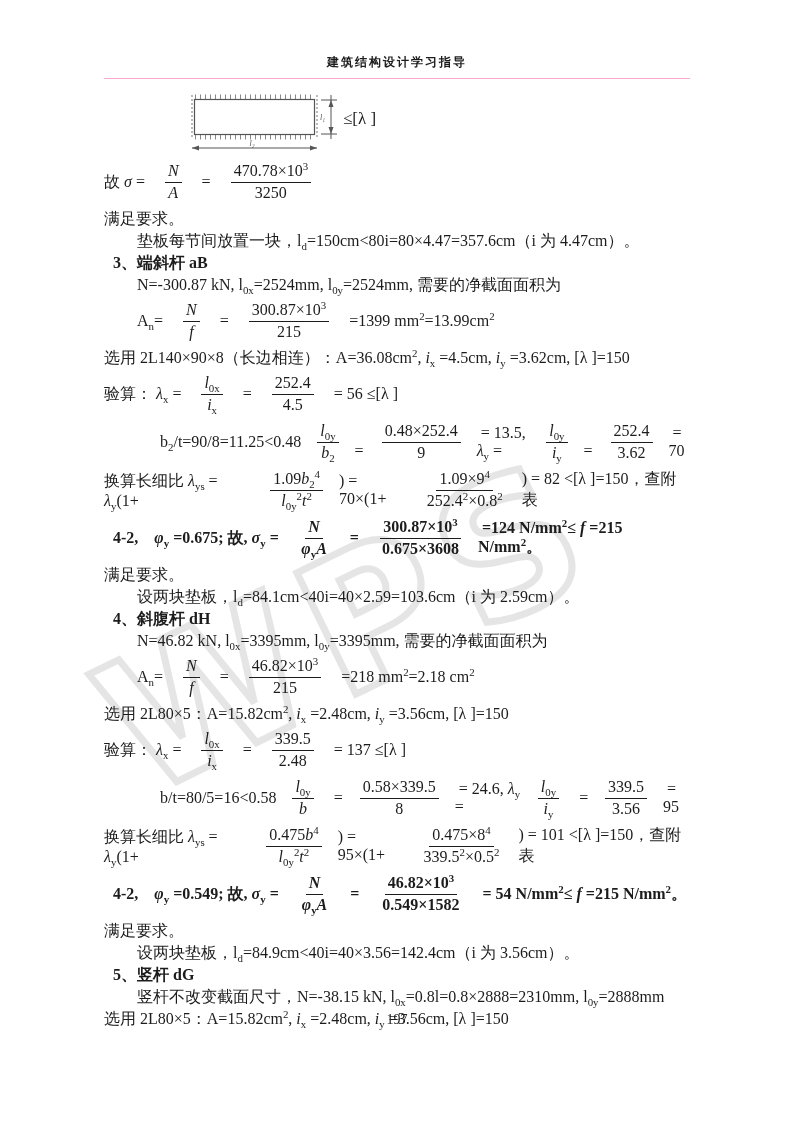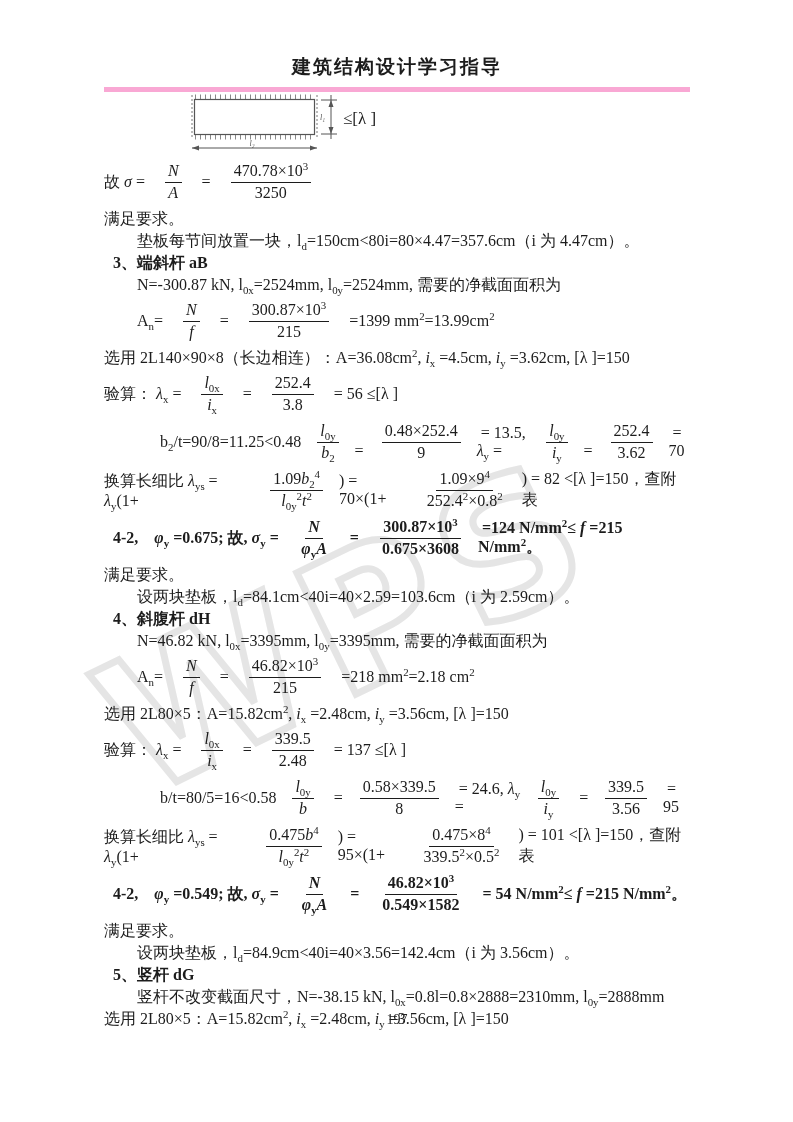--- a/index.html
+++ b/index.html
@@ -3,22 +3,22 @@
 <meta charset="utf-8">
 <style>
   html,body{margin:0;padding:0;background:#fff;}
   .page{
     position:relative;width:793px;height:1122px;background:#ffffff;overflow:hidden;
     font-family:"Liberation Serif","DejaVu Serif",serif;color:#1c1c1c;
   }
   
   .header{
     position:absolute;top:54px;left:104px;width:586px;text-align:center;
-    font-size:19px;font-weight:bold;letter-spacing:2px;
-    padding-bottom:7px;border-bottom:5px solid #f9a8d4;
+    font-size:12px;font-weight:bold;letter-spacing:2px;
+    padding-bottom:7px;border-bottom:1px solid #f9a8d4;
   }
   
   .watermark{
     position:absolute;left:48px;top:380px;width:680px;height:390px;
     transform:rotate(-26deg);transform-origin:center;z-index:0;pointer-events:none;
   }
   
   .content{position:absolute;top:88px;left:104px;width:586px;z-index:1;}
   .diagram-wrap{margin:6px 0 2px 86px;height:62px;}
   .line{position:relative;font-size:16px;}
@@ -120,21 +120,21 @@
         <div class="line text ind0"><span class="tk">选用 2L140×90×8（长边相连）：A=36.08cm<sup>2</sup>, <i>i</i><sub>x</sub> =4.5cm, <i>i</i><sub>y</sub> =3.62cm, [λ ]=150</span></div>
         <div class="line formula ind0">
           <span class="tk">验算： <i>λ</i><sub>x</sub> = </span>
           <span class="frac">
             <span class="num"><i>l</i><sub>0x</sub></span>
             <span class="den"><i>i</i><sub>x</sub></span>
           </span>
           <span class="tk"> = </span>
           <span class="frac">
             <span class="num">252.4</span>
-            <span class="den">3.8</span>
+            <span class="den">4.5</span>
           </span>
           <span class="tk"> = 56 ≤[λ ]</span>
         </div>
         <div class="line formula ind3">
           <span class="tk">b<sub>2</sub>/t=90/8=11.25&lt;0.48 </span>
           <span class="frac">
             <span class="num"><i>l</i><sub>0y</sub></span>
             <span class="den"><i>b</i><sub>2</sub></span>
           </span>
           <span class="tk"> = </span>

